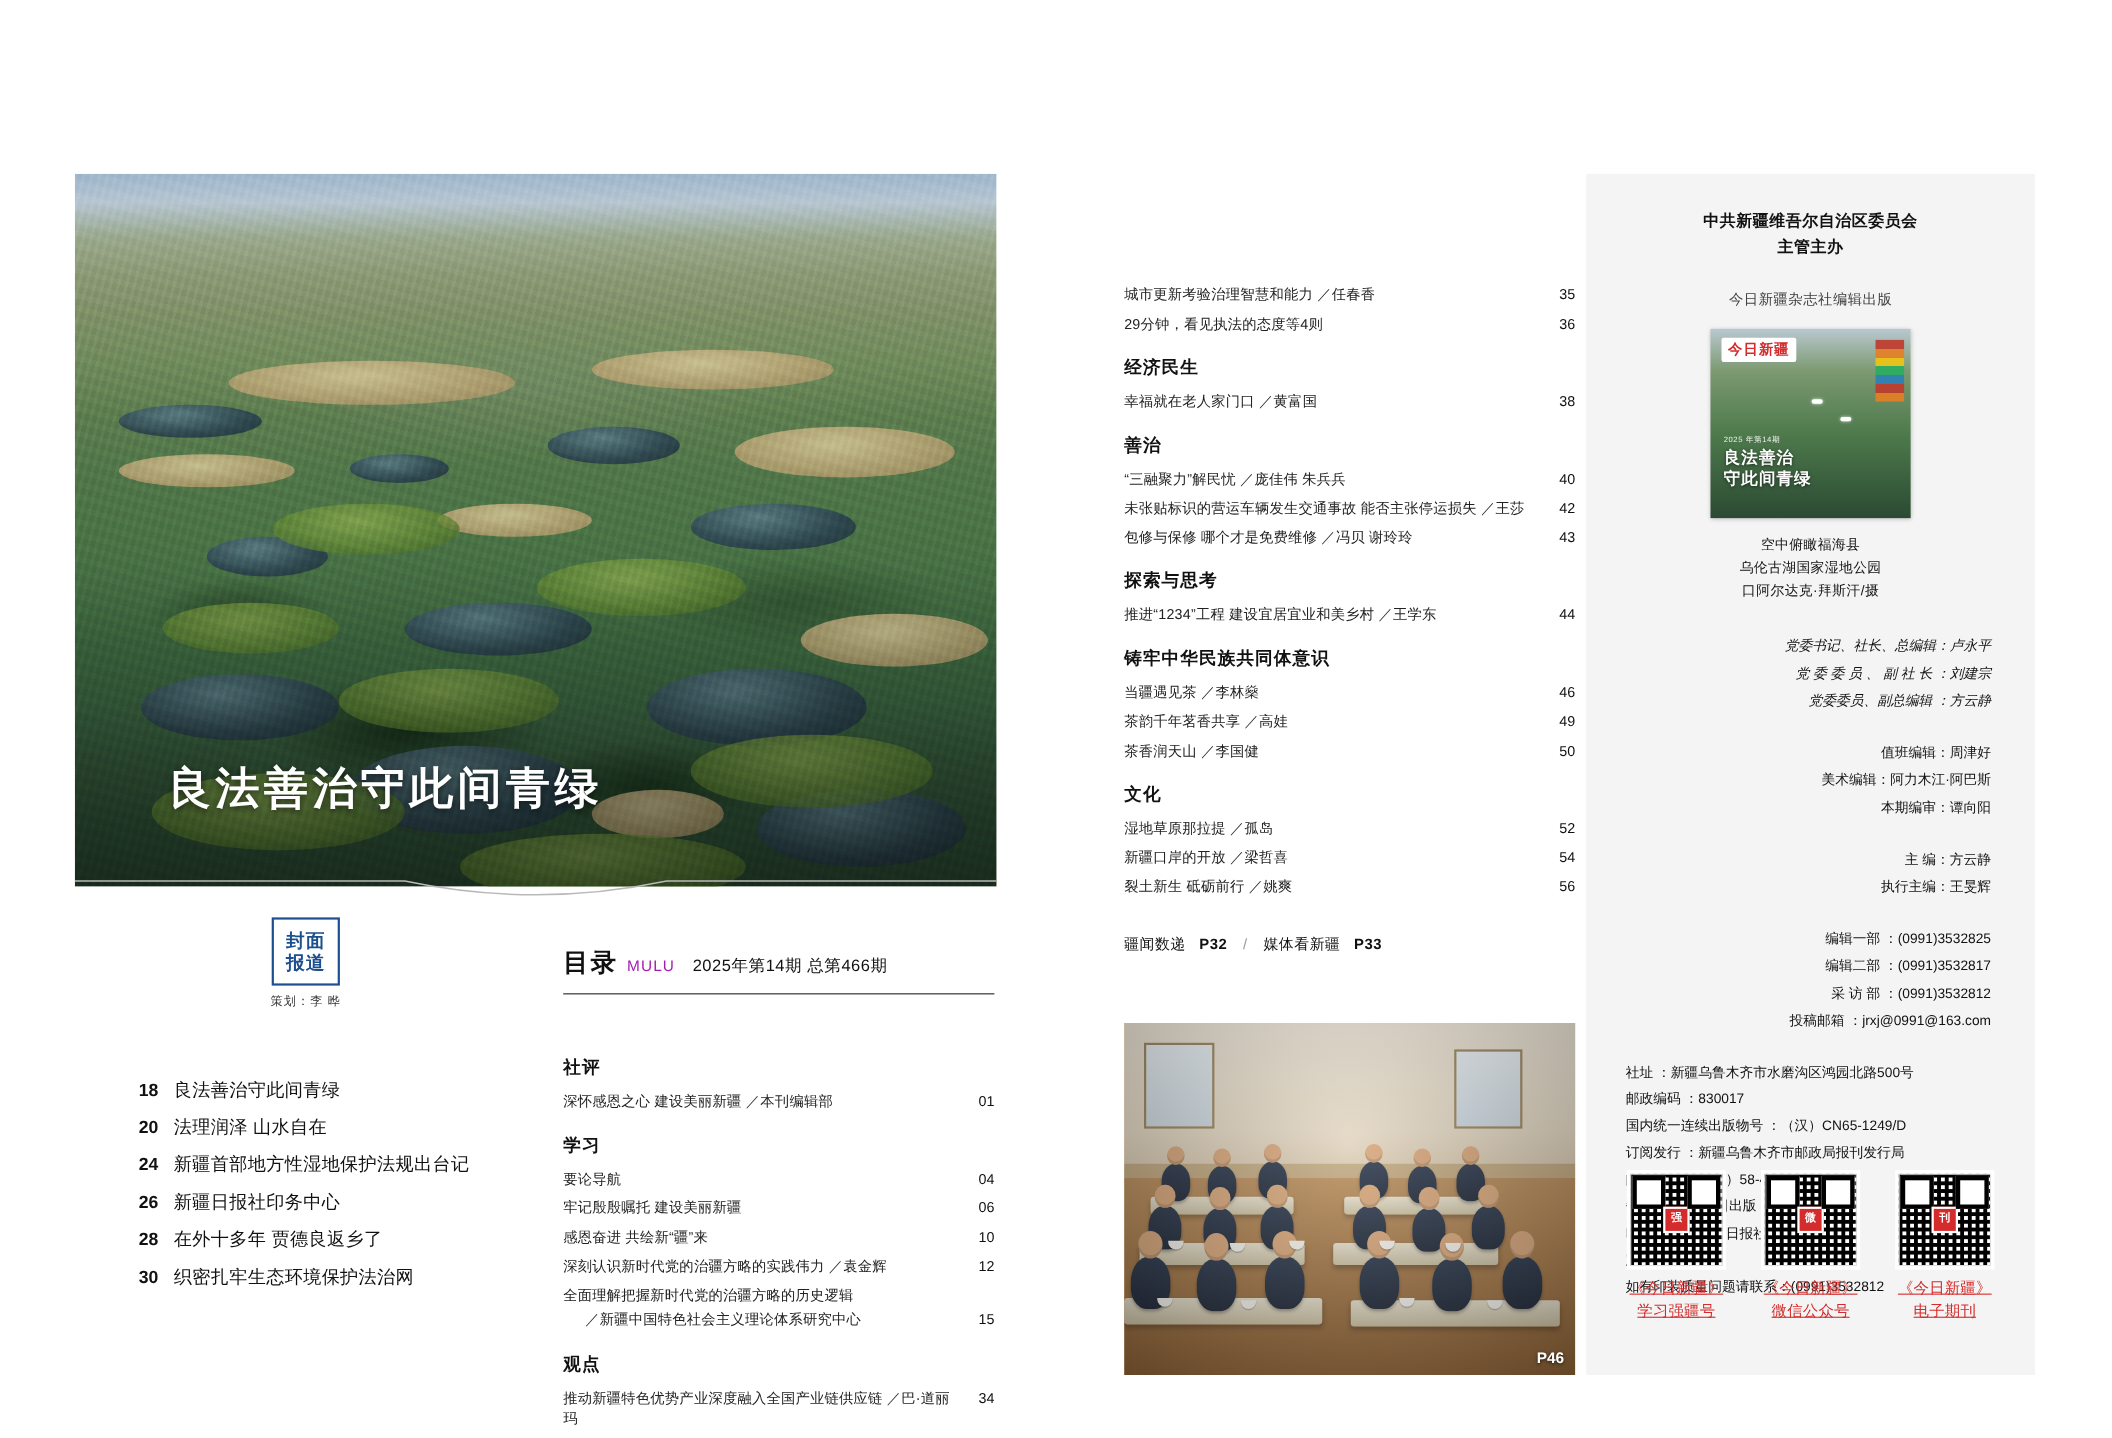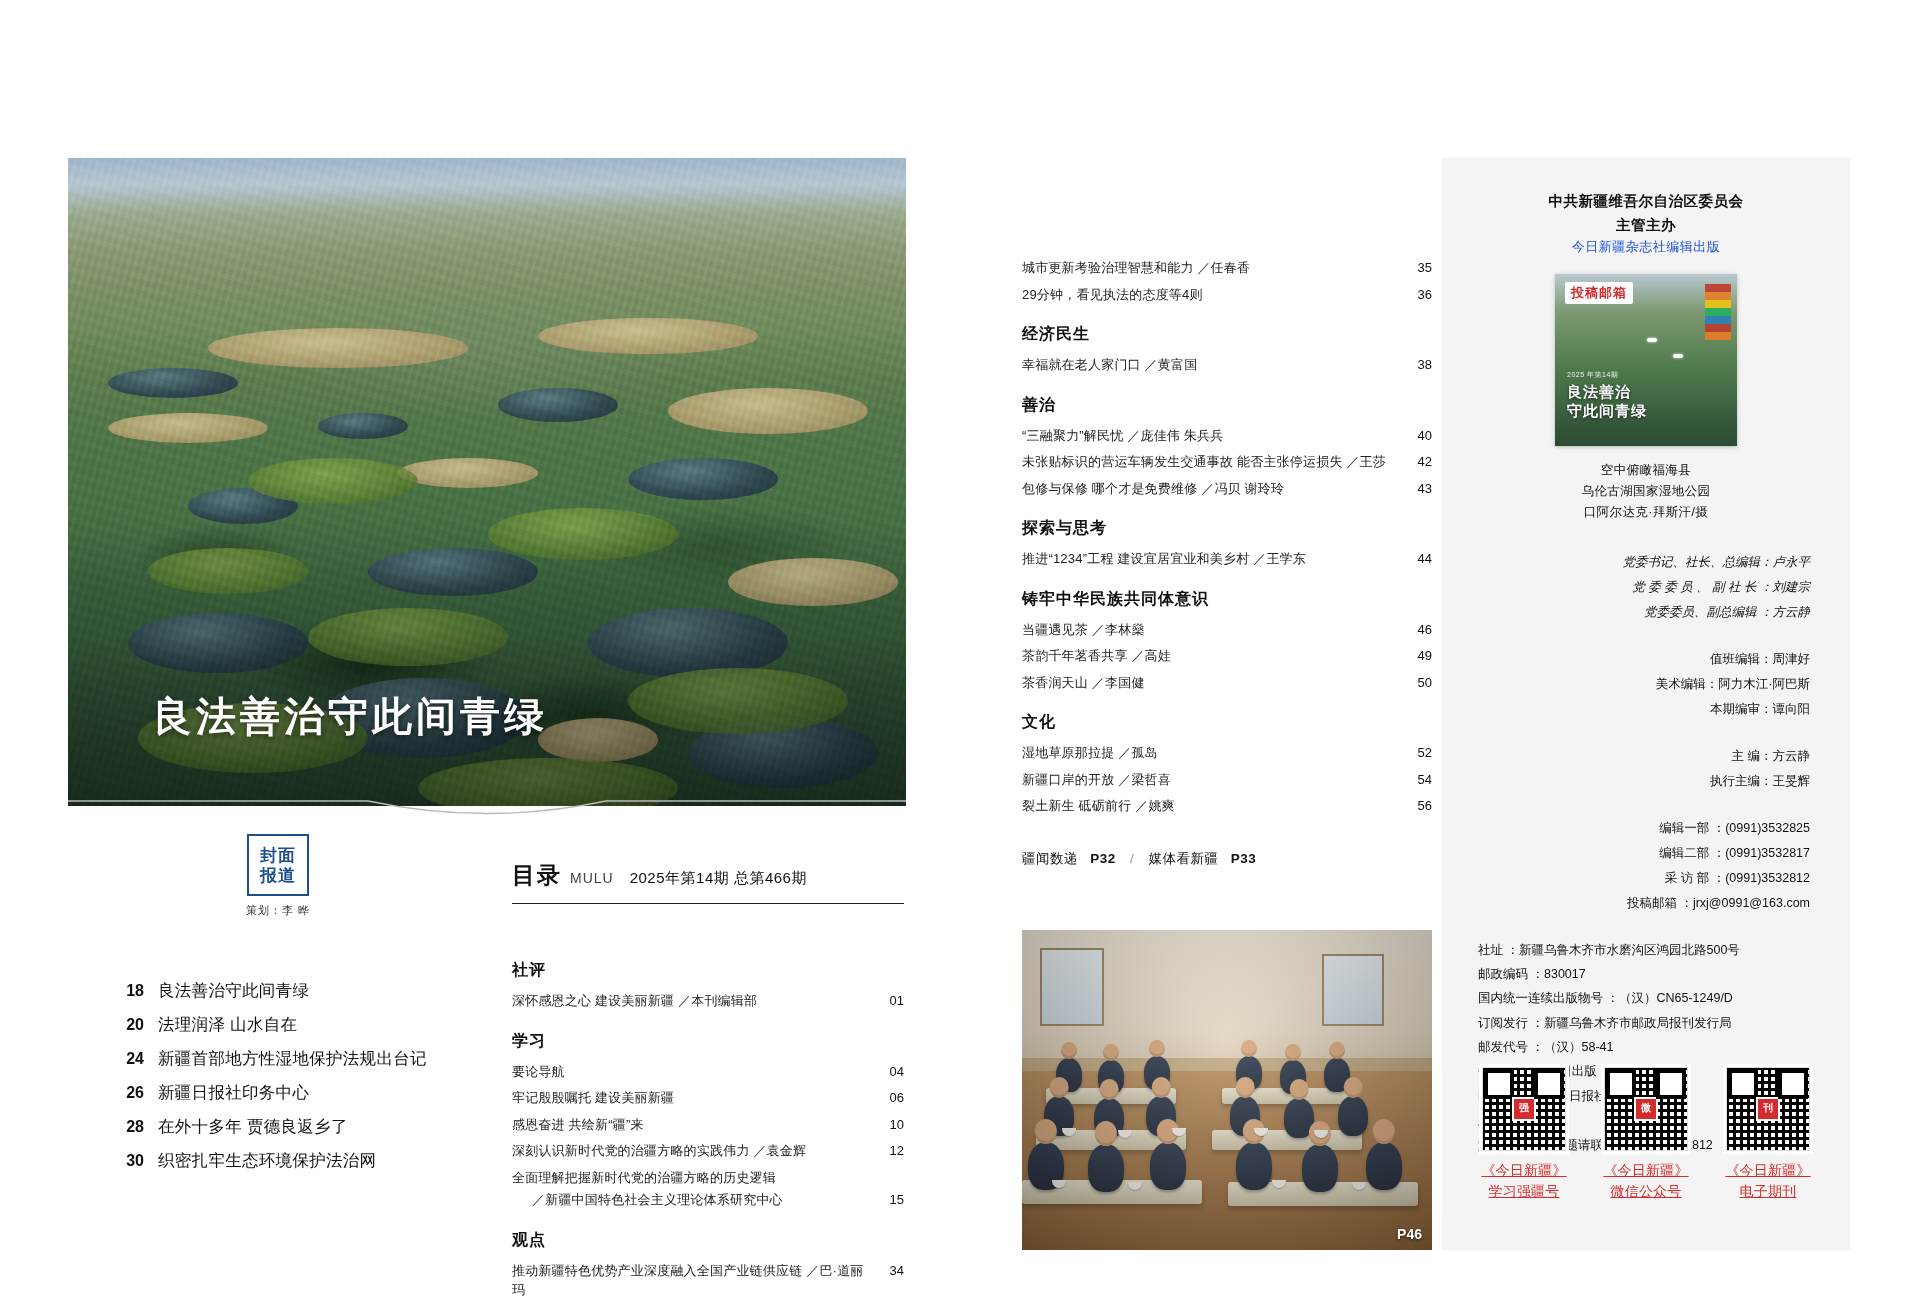--- a/index.html
+++ b/index.html
@@ -177,21 +177,21 @@
     align-items: baseline;
   }
   .toc-mulu-cn {
     font-size: 23px;
     font-weight: 700;
     letter-spacing: 2px;
     color: #111;
   }
   .toc-mulu-en {
     font-size: 14px;
-    color: #404040;
+    color: #a21caf;
     margin-left: 8px;
     letter-spacing: 1px;
   }
   .toc-issue {
     font-size: 15px;
     color: #111;
     margin-left: 16px;
     letter-spacing: 0.5px;
   }
   .toc-rule {
@@ -340,22 +340,22 @@
     text-align: center;
     font-size: 14.5px;
     font-weight: 700;
     color: #111;
     line-height: 1.65;
     letter-spacing: 0.5px;
   }
   .mh-pub {
     text-align: center;
     font-size: 13px;
-    color: #1d4ed8;
-    margin-top: 0;
+    color: #404040;
+    margin-top: 25px;
     letter-spacing: 0.5px;
   }
 
   
   .mini-cover {
     position: relative;
     width: 182px;
     height: 172px;
     margin: 18px auto 0 auto;
     overflow: hidden;
@@ -734,21 +734,21 @@
   <div class="masthead">
     <div class="mh-inner">
 
       <div class="mh-org">
         <div>中共新疆维吾尔自治区委员会</div>
         <div>主管主办</div>
       </div>
       <div class="mh-pub">今日新疆杂志社编辑出版</div>
 
       <div class="mini-cover">
-        <div class="mc-logo">投稿邮箱</div>
+        <div class="mc-logo">今日新疆</div>
         <div class="mc-bars"></div>
         <div class="mc-boat" style="left:92px; top:64px;"></div>
         <div class="mc-boat" style="left:118px; top:80px;"></div>
         <div class="mc-date">2025 年第14期</div>
         <div class="mc-title">
           <div>良法善治</div>
           <div>守此间青绿</div>
         </div>
       </div>
 

